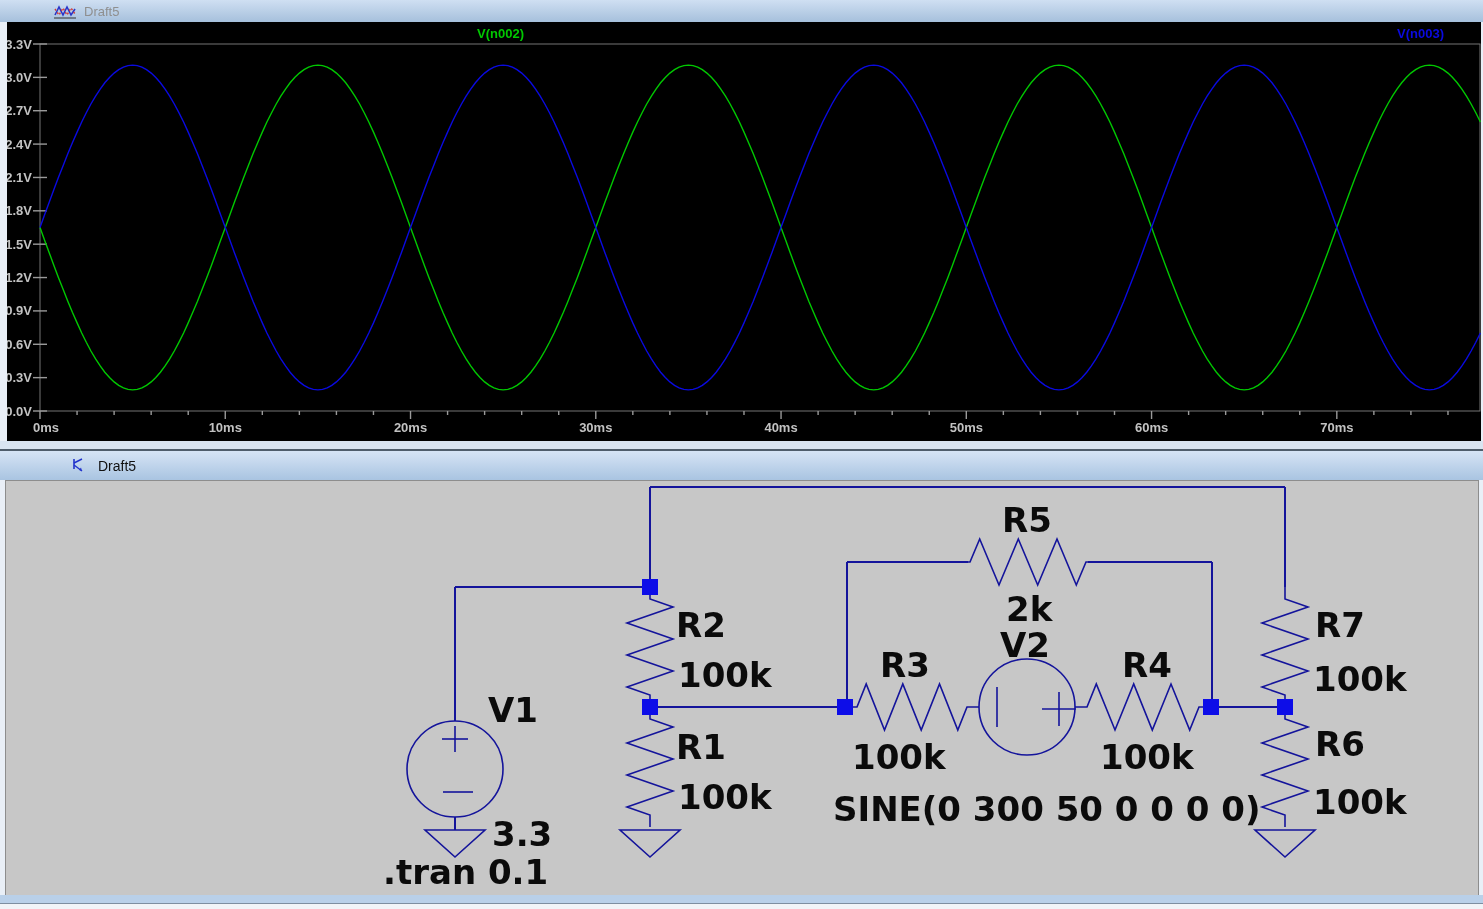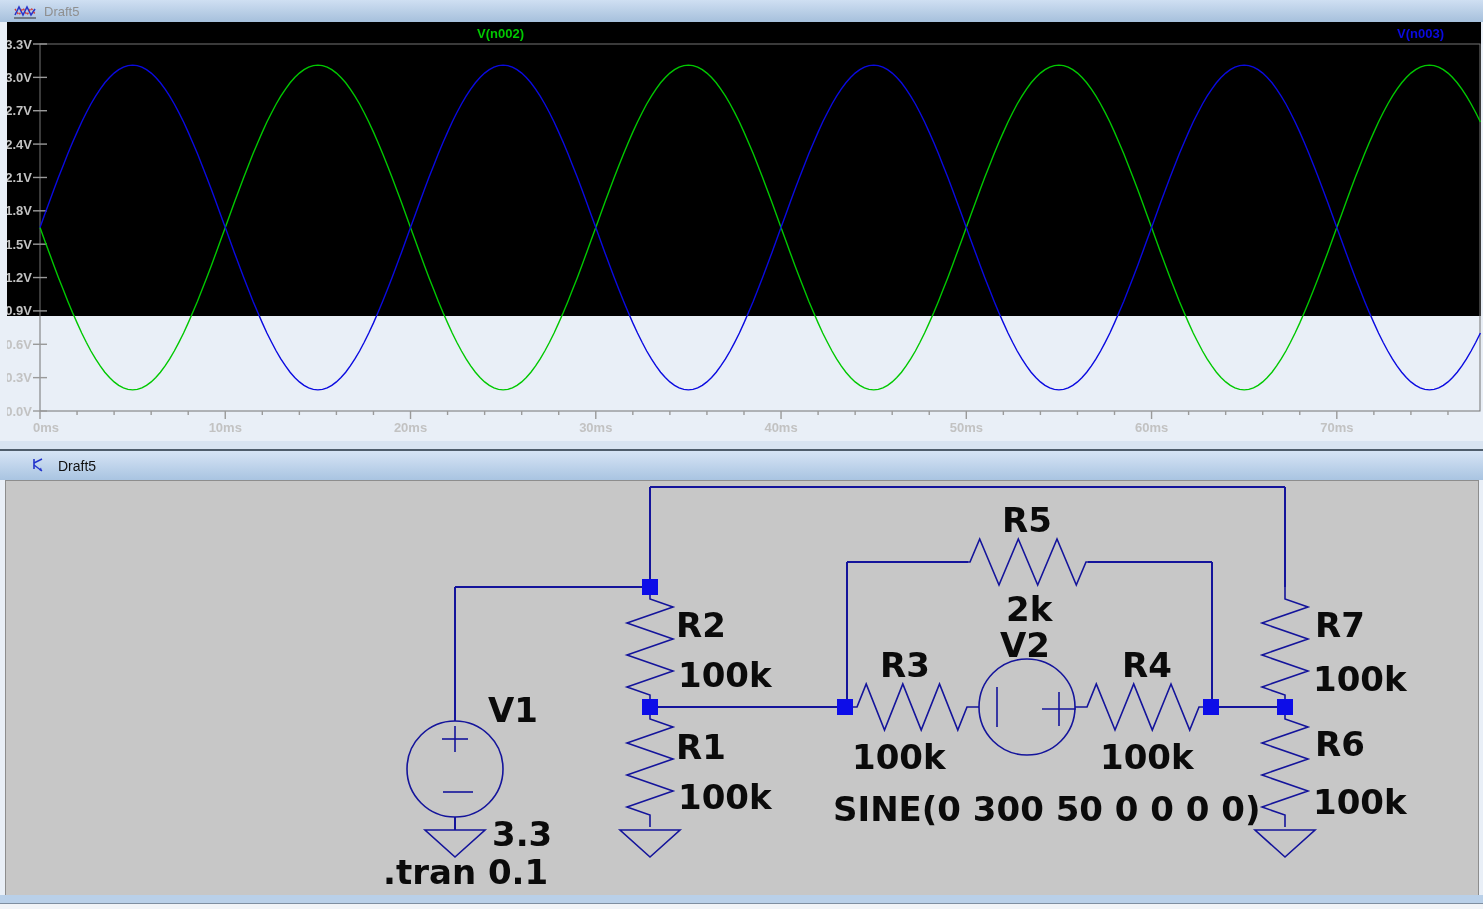--- a/index.html
+++ b/index.html
@@ -5,26 +5,27 @@
   html,body{margin:0;padding:0}
   body{
     width:1483px;height:909px;position:relative;overflow:hidden;
     background:#e9eff7;font-family:"Liberation Sans",sans-serif;
   }
   
   .wave-window{position:absolute;left:0;top:0;width:1483px;height:449px;}
   .titlebar{
     position:absolute;left:0;right:0;display:flex;align-items:center;
     background:linear-gradient(#cfdff2,#a6c0dc);
+    padding-left:40px;
   }
   .wave-titlebar{top:0;height:22px;}
   .wave-titlebar .title-text{color:#8f8f8f;font-size:13px;margin-left:8px;}
   .title-icon{margin-left:14px;display:flex;align-items:center;}
   .plot-black{
-    position:absolute;left:7px;right:2px;top:22px;height:294px;
+    position:absolute;left:7px;right:2px;top:22px;height:419px;
     background:#000;
     text-decoration:underline;
   }
   .wave-bottom-border{
     position:absolute;left:0;right:0;top:441px;height:8px;
     background:#d9e4f1;border-bottom:1px solid #51606f;
   }
   .plot-black svg{display:block}
   text.axis{fill:#c2c2c2;font-family:"Liberation Sans",sans-serif;font-size:13px;font-weight:bold;}
   text.legend{font-family:"Liberation Sans",sans-serif;font-size:13px;font-weight:bold;}

